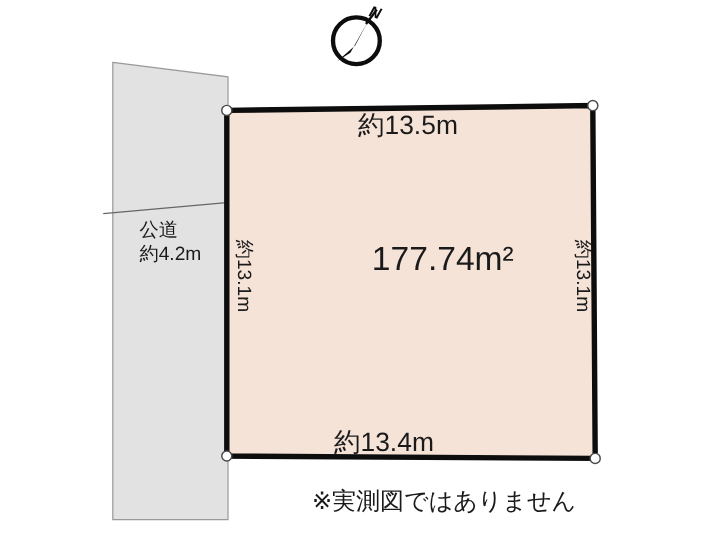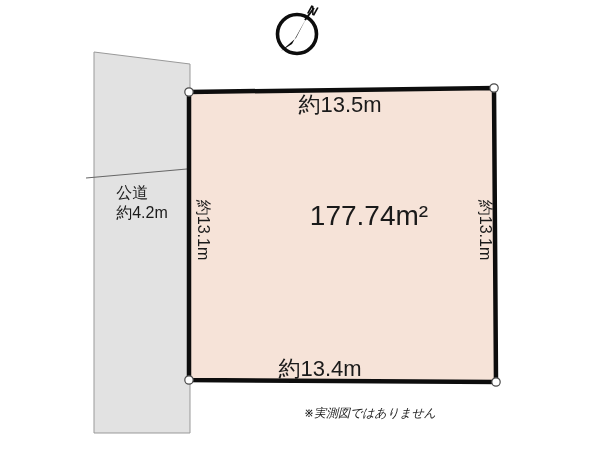--- a/index.html
+++ b/index.html
@@ -47,23 +47,22 @@
     font-size: 27px;
     line-height: 33px;
   }
   .road-block {
     transform: translateX(-50%);
     text-align: left;
     font-size: 16px;
     line-height: 20px;
   }
   .disclaimer {
-    font-size: 12px;
+    font-size: 20px;
     transform: translateX(-50%);
-    font-style: italic;
   }
 </style>
 </head>
 <body>
 
 <div class="canvas">
 
   <svg class="shapes" width="600" height="450" viewBox="0 0 600 450">
 
     <polygon points="94,52 190,64 190,433 94,433" stroke="#999999" stroke-width="1" fill="#e2e2e2"></polygon>

